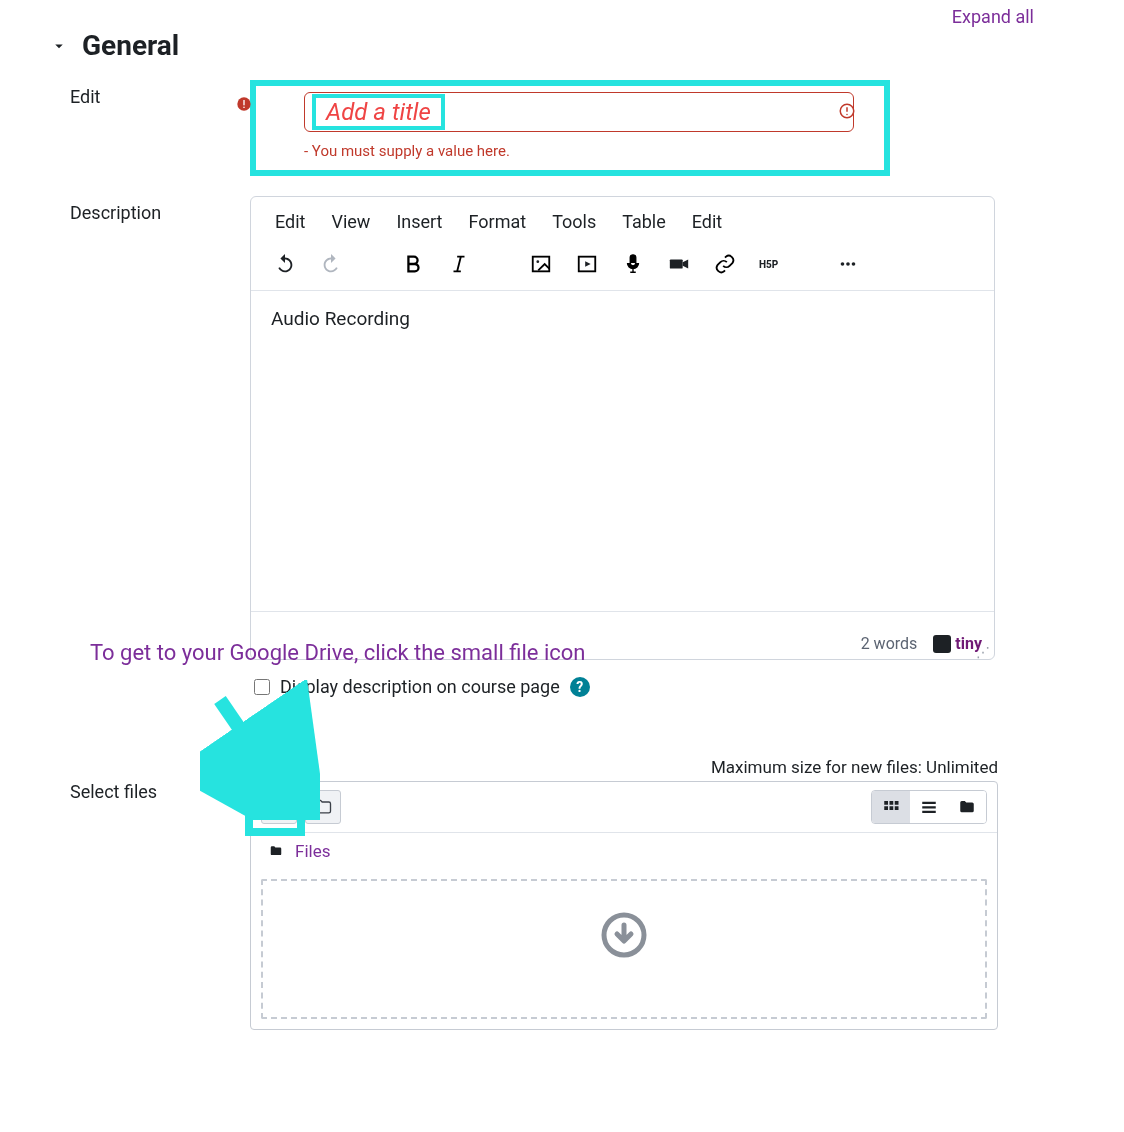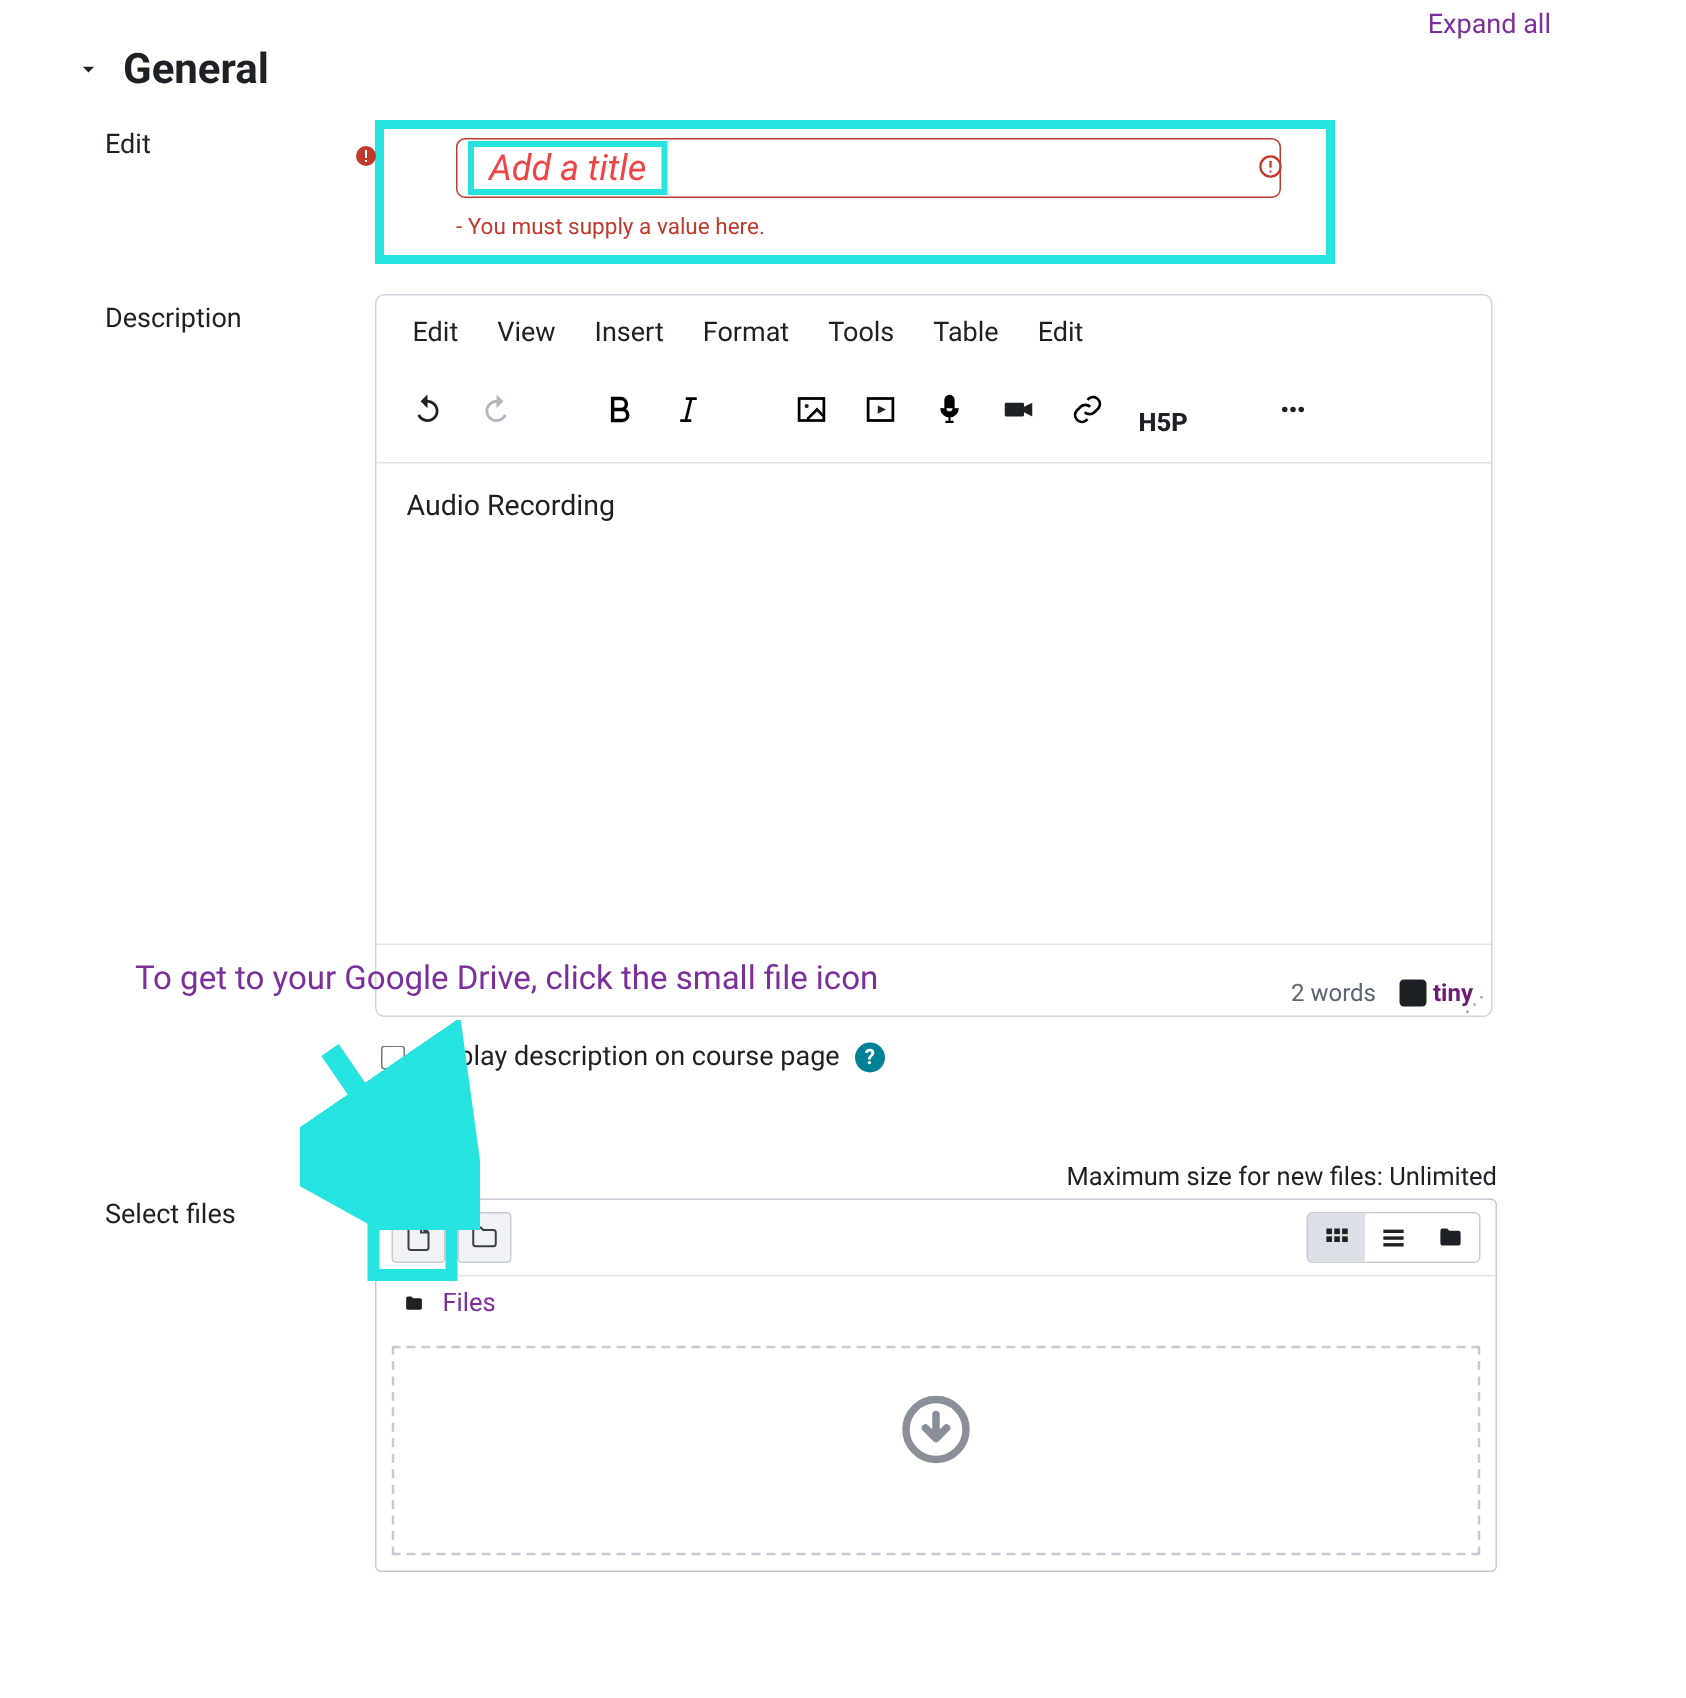--- a/index.html
+++ b/index.html
@@ -161,21 +161,21 @@
               <svg viewBox="0 0 24 24">
                 <rect x="2" y="7" width="14" height="10" rx="1"></rect>
                 <path d="M16 10l6-3v10l-6-3z"></path>
               </svg>
             </span>
         <span class="tb-btn">
               <svg viewBox="0 0 24 24">
                 <path d="M10 14a5 5 0 007 0l3-3a5 5 0 00-7-7l-1 1M14 10a5 5 0 00-7 0l-3 3a5 5 0 007 7l1-1" fill="none" stroke="#000" stroke-width="2"></path>
               </svg>
             </span>
-        <span class="tb-btn" style="font-weight:800; font-size:17px; width:auto;margin-top:18px;">H5P</span>
+        <span class="tb-btn" style="font-weight:800; font-size:10px; width:auto;">H5P</span>
         <span class="tb-sep"></span>
         <span class="tb-btn">
               <svg viewBox="0 0 24 24">
                 <circle cx="6" cy="12" r="2"></circle>
                 <circle cx="12" cy="12" r="2"></circle>
                 <circle cx="18" cy="12" r="2"></circle>
               </svg>
             </span>
       </div>
       <div class="editor-content" contenteditable="true" style="">Audio Recording</div>

